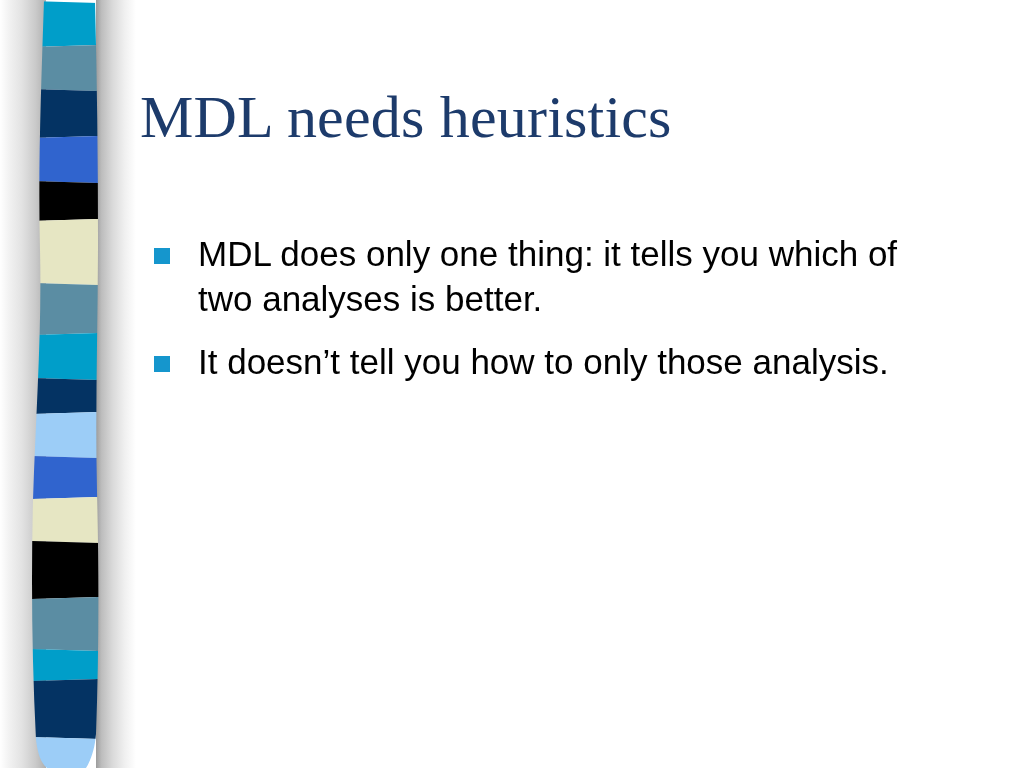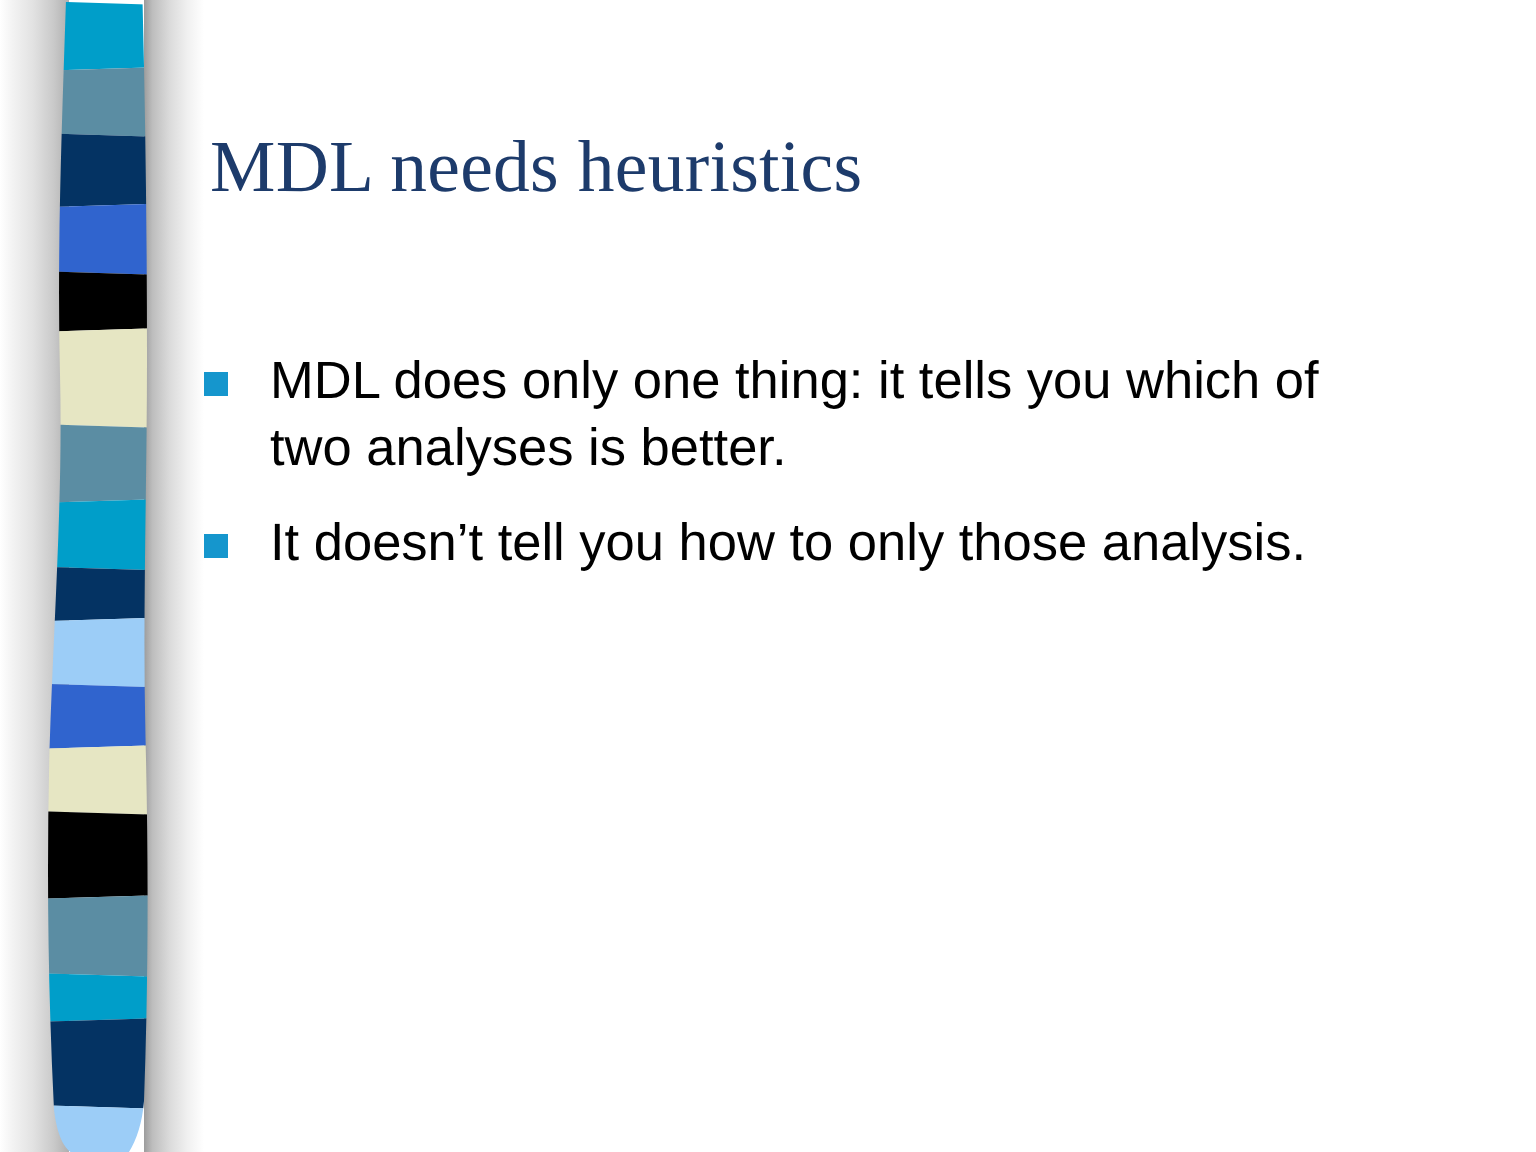--- a/index.html
+++ b/index.html
@@ -71,38 +71,39 @@
     height: 768px;
   }
 
   
   #title {
     position: absolute;
     left: 140px;
     top: 84px;
     width: 820px;
     font-family: "Liberation Serif", serif;
-    font-size: 49px;
+    font-size: 60px;
     line-height: 1.12;
     color: #1d3b6b;
     letter-spacing: 0.2px;
     white-space: nowrap;
   }
 
   
   #body {
     position: absolute;
     left: 136px;
     top: 232px;
     width: 820px;
   }
   .bullet-row {
     display: flex;
     align-items: flex-start;
     margin-bottom: 18px;
+    justify-content: center;
   }
   .bullet-marker {
     flex: 0 0 auto;
     width: 16px;
     height: 16px;
     background: #1596cd;
     margin-top: 16px;
     margin-right: 28px;
   }
   .bullet-text {

